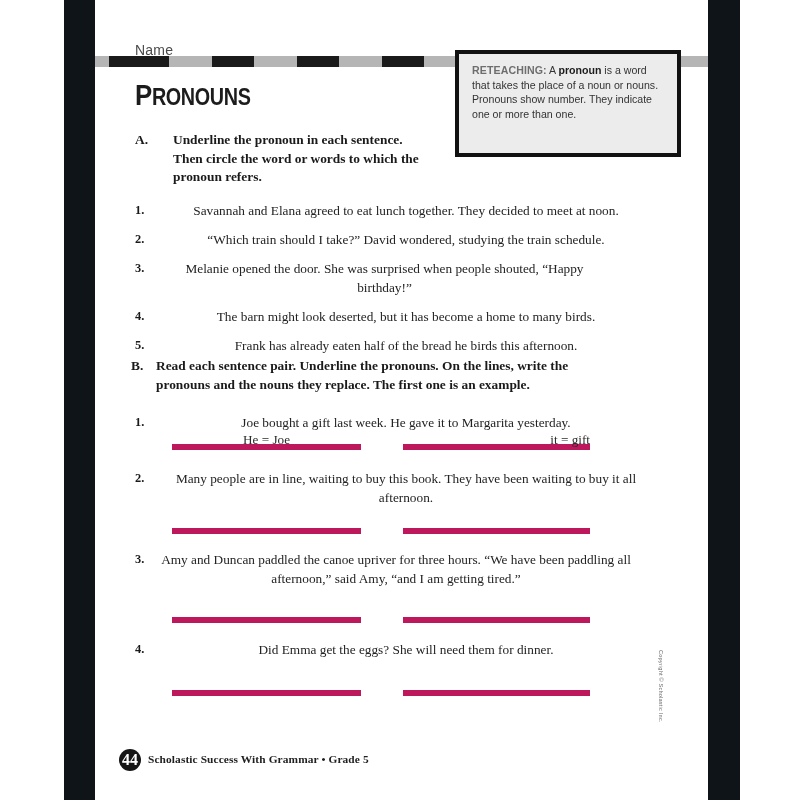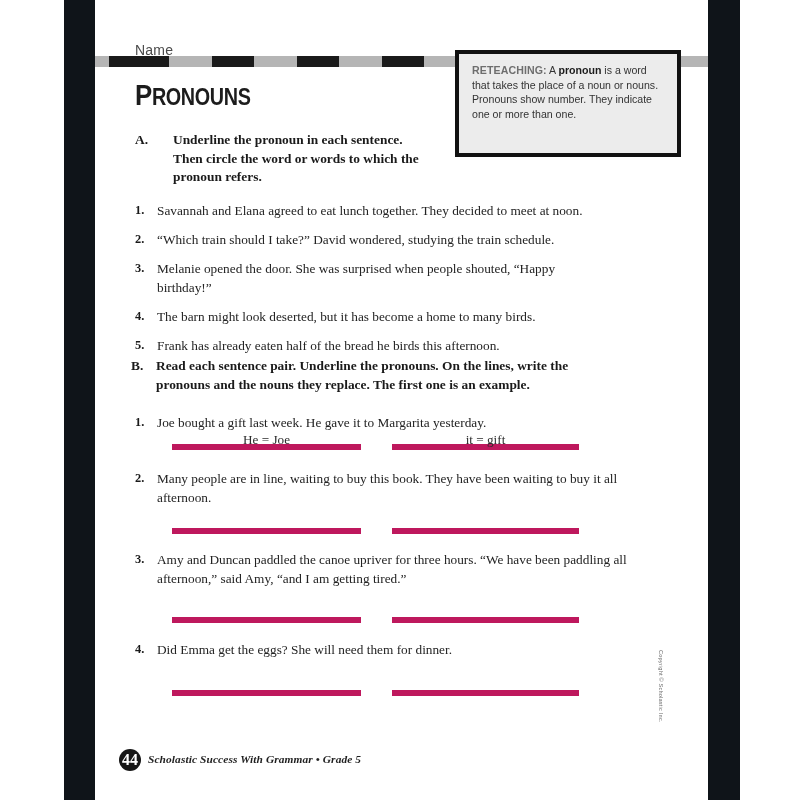--- a/index.html
+++ b/index.html
@@ -153,41 +153,42 @@
     position: absolute;
     left: 0;
     top: 0;
     font-weight: bold;
     font-size: 12.4px;
     color: #1a1a1a;
   }
   .item .txt {
     display: block;
     margin-left: 22px;
+    text-align: center;
   }
 
   
   .answer-row {
     position: absolute;
     height: 22px;
   }
   .blank {
     position: absolute;
     bottom: 0;
     border-bottom: 6px solid #be185d;
     height: 20px;
     text-align: center;
     font-family: "Liberation Serif", serif;
     font-size: 13.2px;
     color: #2b2b2b;
     line-height: 19px;
     box-sizing: border-box;
   }
   .blank.b1 { left: 77px;  width: 189px; }
-  .blank.b2 { left: 297px; width: 187px; }
+  .blank.b2 { left: 308px; width: 187px; text-align: right; }
 
   
   .page-badge {
     position: absolute;
     left: 24px;
     top: 749px;
     width: 22px;
     height: 22px;
     border-radius: 50%;
     background: #161616;
@@ -196,21 +197,20 @@
     font-weight: bold;
     font-size: 16px;
     line-height: 22px;
     text-align: center;
   }
   .footer-text {
     position: absolute;
     left: 53px;
     top: 753px;
     font-family: "Liberation Serif", serif;
-    font-style: italic;
     font-weight: bold;
     font-size: 11.4px;
     color: #1f1f1f;
     letter-spacing: .1px;
   }
   .copyright {
     position: absolute;
     left: 569px;
     top: 650px;
     font-family: "Liberation Sans", sans-serif;

